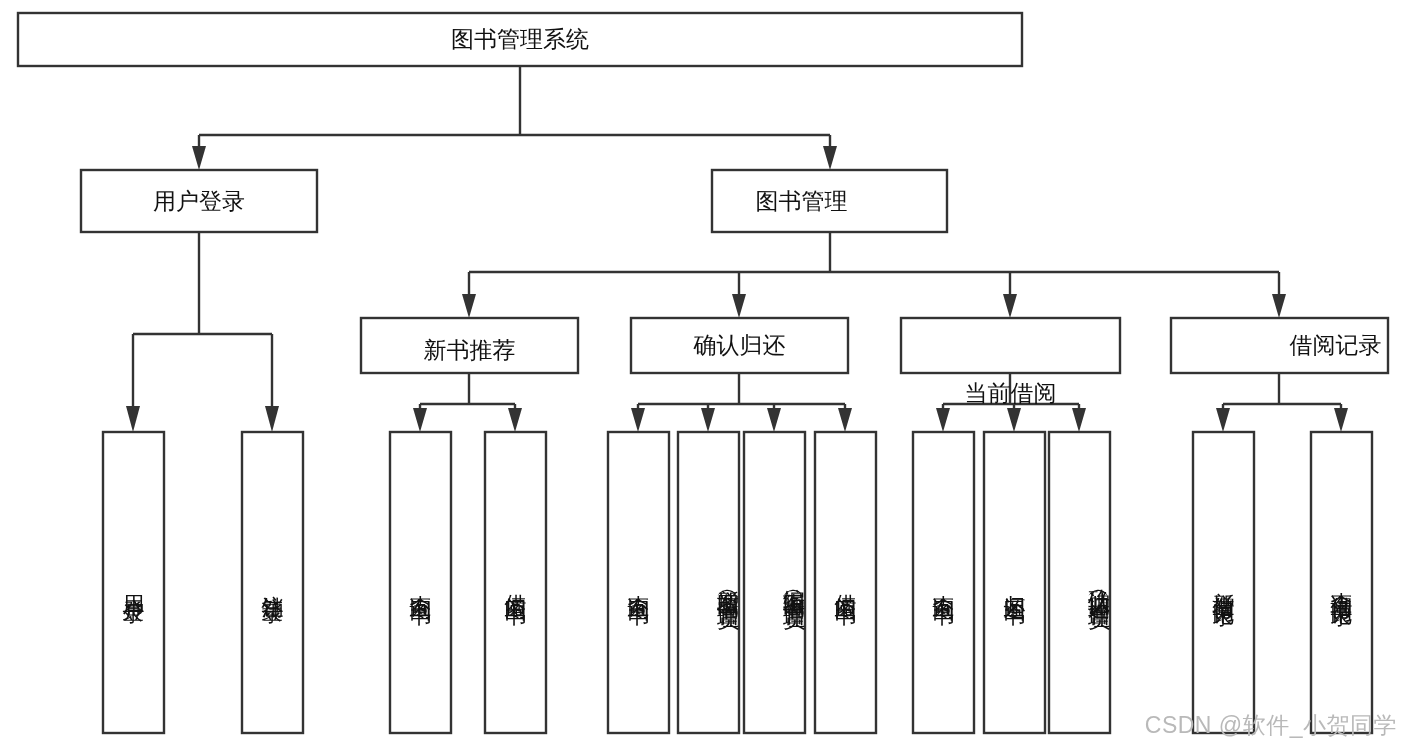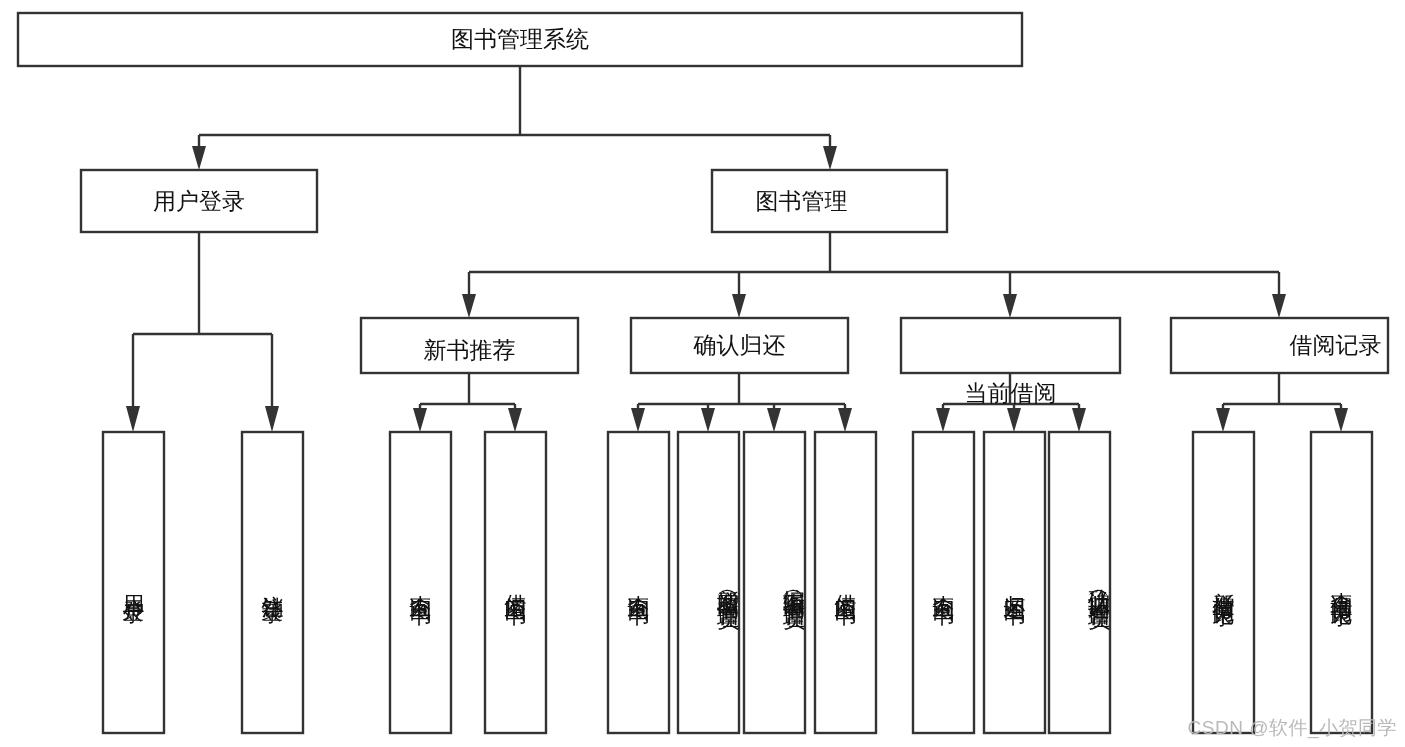--- a/index.html
+++ b/index.html
@@ -67,21 +67,21 @@
     align-items: center;
     padding-top: 0;
   }
   .root-label {
     font-size: 22px;
   }
   #watermark {
     position: absolute;
     right: 8px;
     bottom: 6px;
-    font-size: 19px;
+    font-size: 23px;
     color: #b9b9b9;
     letter-spacing: 0.5px;
     white-space: nowrap;
     margin-top: 32px;
   }
 </style>
 </head>
 <body>
 
 <div id="diagram-root">

